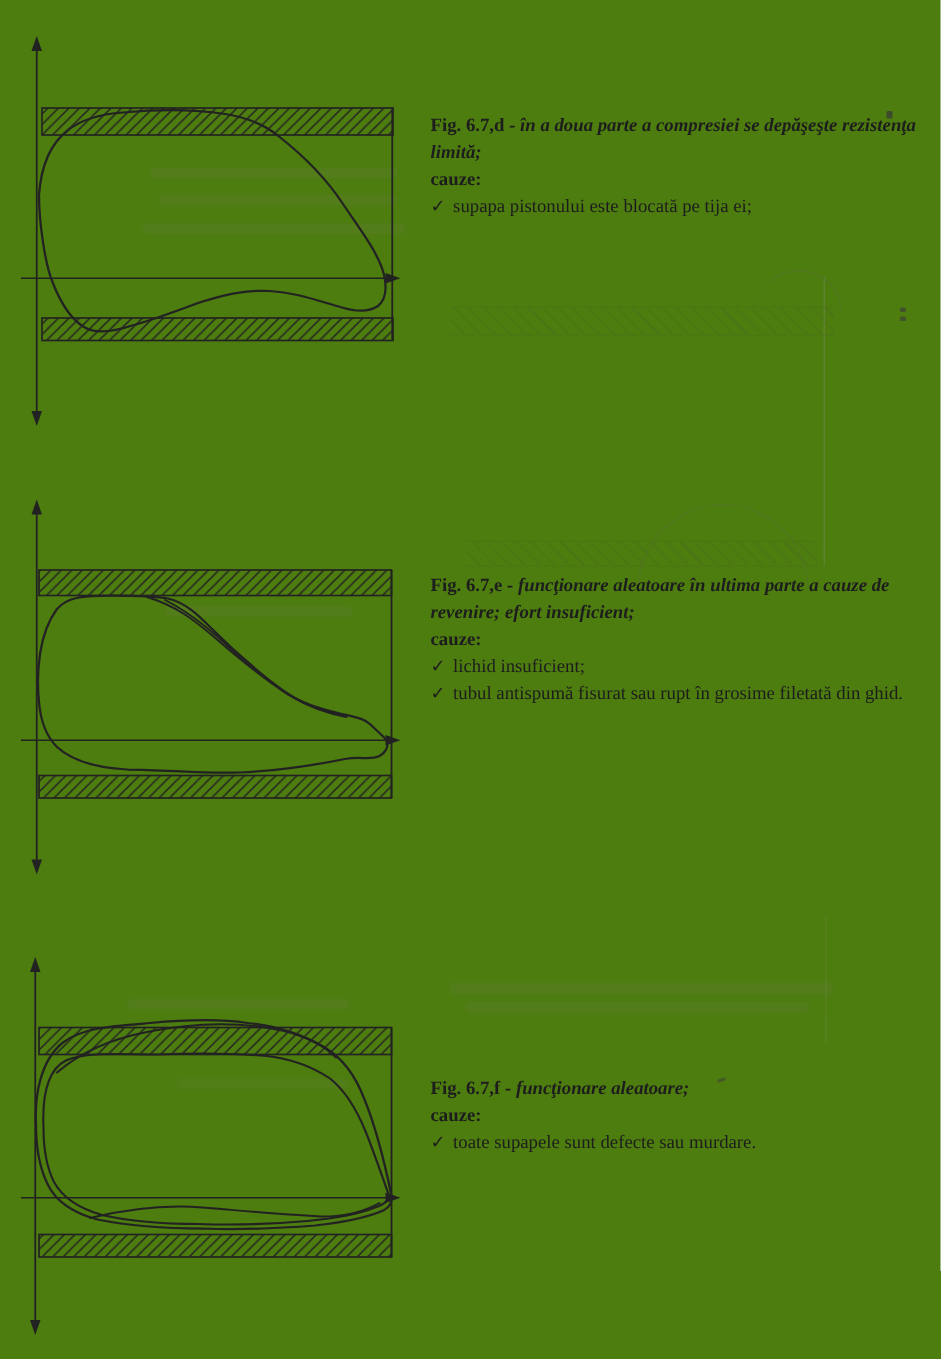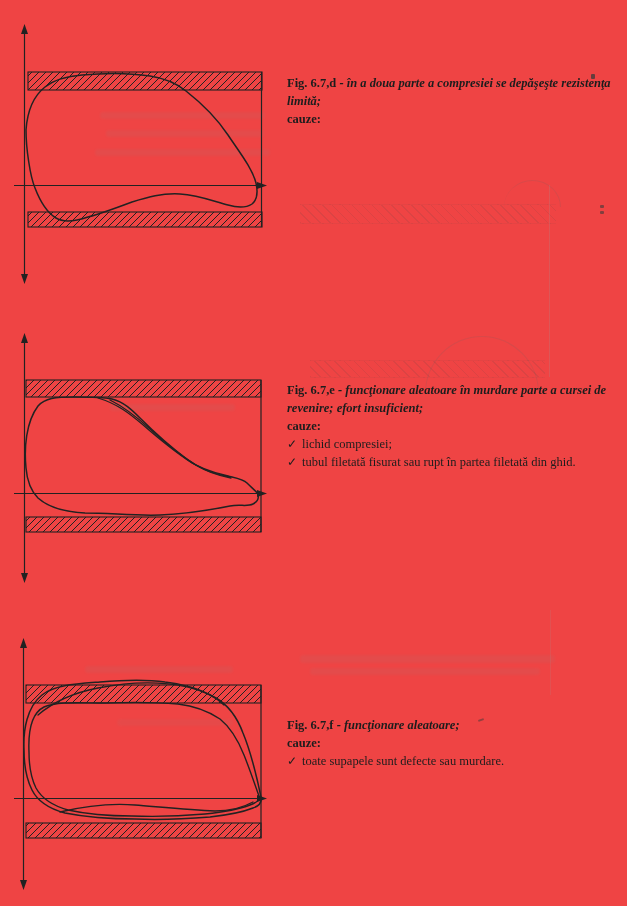--- a/index.html
+++ b/index.html
@@ -1,18 +1,18 @@
 <!DOCTYPE html>
 <html><head>
 <meta charset="utf-8">
 <style>
   html,body{margin:0;padding:0;background:#e8e8e6;}
   .page{
     position:relative;width:627px;height:906px;margin:0 auto;
-    background:#ef4444;overflow:hidden;
+    background:#4d7c0f;overflow:hidden;
     font-family:"Liberation Serif", serif;color:#1d1d1d;
   }
   
   .tb{position:absolute;left:287px;width:339px;font-size:12.5px;line-height:18px;}
   .tb p{margin:0;}
   .fig-label{font-weight:700;}
   .fig-desc{font-weight:700;font-style:italic;}
   .cause-heading{font-weight:700;}
   .cause{margin:0;}
   .check{display:inline-block;margin-right:5px;font-size:12px;}
@@ -185,30 +185,31 @@
       <path stroke-width="1.3" stroke-linecap="round" d="M60,177 C85,171 110,168 135,170 C160,172 190,175 215,176 C232,176 244,172 253,167"></path>
     </svg>
   </div>
 
   <div class="tb" style="top:74px;">
     <p>
       <span class="fig-label">Fig. 6.7,d</span>
       <span class="fig-desc">- în a doua parte a compresiei se depăşeşte rezistenţa limită;</span>
     </p>
     <p class="cause-heading">cauze:</p>
+    <p class="cause"><span class="check">✓</span><span>supapa pistonului este blocată pe tija ei;</span></p>
   </div>
 
   <div class="tb" style="top:381px;">
     <p>
       <span class="fig-label">Fig. 6.7,e</span>
-      <span class="fig-desc">- funcţionare aleatoare în murdare parte a cursei de revenire; efort insuficient;</span>
+      <span class="fig-desc">- funcţionare aleatoare în ultima parte a cauze de revenire; efort insuficient;</span>
     </p>
     <p class="cause-heading">cauze:</p>
-    <p class="cause"><span class="check">✓</span><span>lichid compresiei;</span></p>
-    <p class="cause"><span class="check">✓</span><span>tubul filetată fisurat sau rupt în partea filetată din ghid.</span></p>
+    <p class="cause"><span class="check">✓</span><span>lichid insuficient;</span></p>
+    <p class="cause"><span class="check">✓</span><span>tubul antispumă fisurat sau rupt în grosime filetată din ghid.</span></p>
   </div>
 
   <div class="tb" style="top:716px;">
     <p>
       <span class="fig-label">Fig. 6.7,f</span>
       <span class="fig-desc">- funcţionare aleatoare;</span>
     </p>
     <p class="cause-heading">cauze:</p>
     <p class="cause"><span class="check">✓</span><span>toate supapele sunt defecte sau murdare.</span></p>
   </div>

